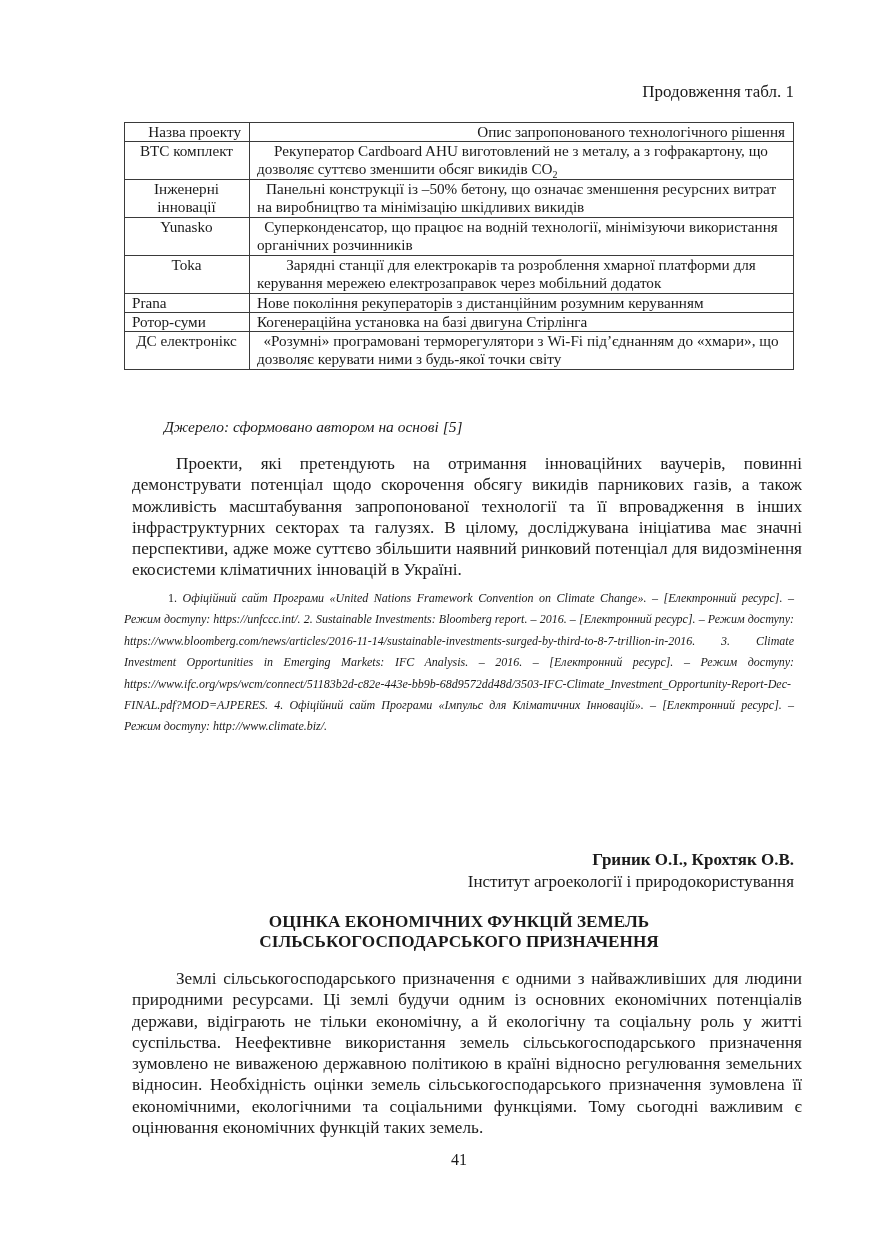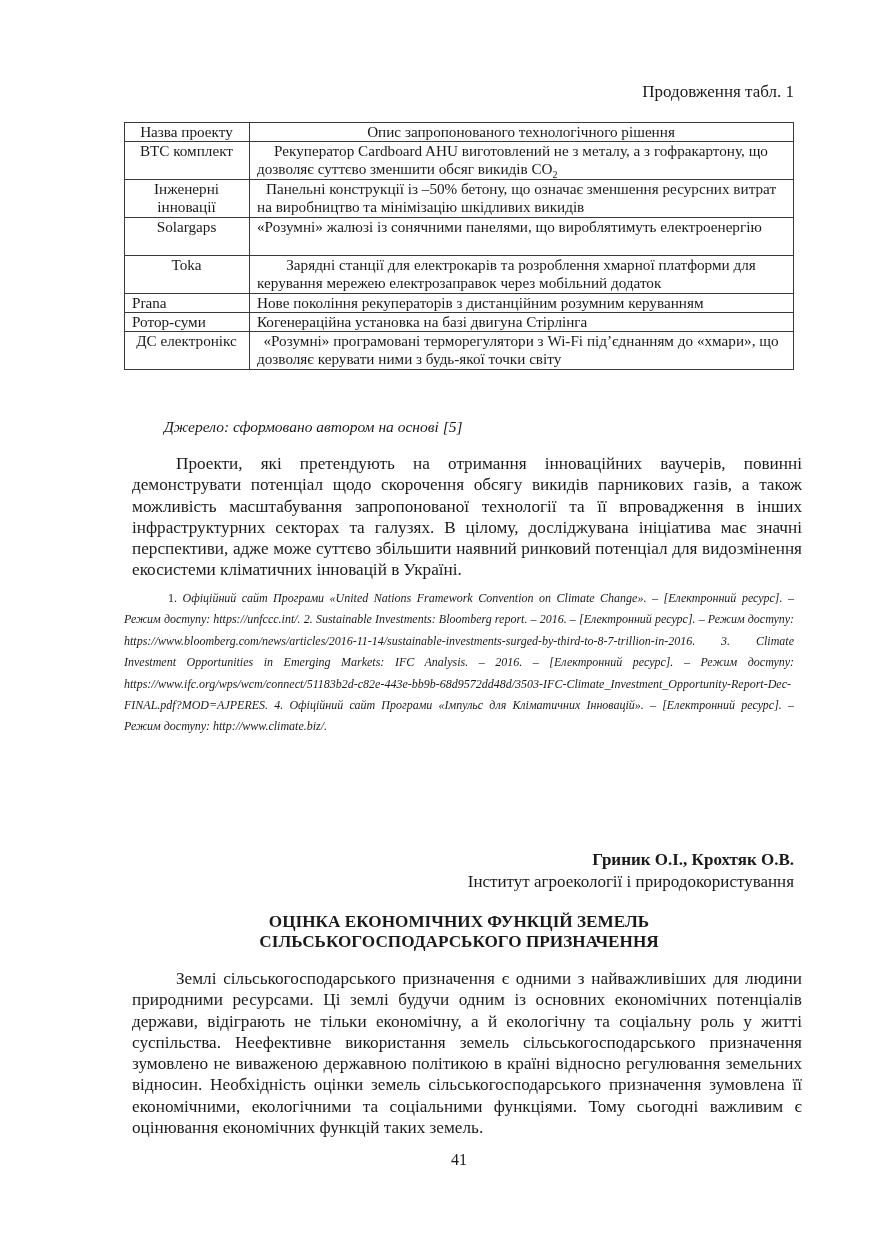--- a/index.html
+++ b/index.html
@@ -38,21 +38,21 @@
       font-size: 15.2px;
       line-height: 18px;
     }
     table.t1 td, table.t1 th {
       border: 1px solid #3a3a3a;
       padding: 0 8px 0 7px;
       vertical-align: top;
       font-weight: normal;
     }
     table.t1 th {
-      text-align: center;
+      text-align: right;
       height: 18px;
     }
     table.t1 td.name {
       width: 109px;
       text-align: left;
     }
     table.t1 td.desc {
       text-align: justify;
       text-align-last: left;
     }
@@ -147,22 +147,22 @@
     </tr>
     <tr class="two">
       <td class="name">ВТС комплект</td>
       <td class="desc"><span>Рекуператор Cardboard AHU виготовлений не з металу, а з гофракартону, що дозволяє суттєво зменшити обсяг викидів CO</span><sub>2</sub></td>
     </tr>
     <tr class="two">
       <td class="name">Інженерні інновації</td>
       <td class="desc">Панельні конструкції із –50% бетону, що означає зменшення ресурсних витрат на виробництво та мінімізацію шкідливих викидів</td>
     </tr>
     <tr class="two">
-      <td class="name">Solargaps</td>
-      <td class="desc">«Розумні» жалюзі із сонячними панелями, що вироблятимуть електроенергію</td>
+      <td class="name">Yunasko</td>
+      <td class="desc">Суперконденсатор, що працює на водній технології, мінімізуючи використання органічних розчинників</td>
     </tr>
     <tr class="two">
       <td class="name">Toka</td>
       <td class="desc">Зарядні станції для електрокарів та розроблення хмарної платформи для керування мережею електрозаправок через мобільний додаток</td>
     </tr>
     <tr class="one">
       <td class="name">Prana</td>
       <td class="desc">Нове покоління рекуператорів з дистанційним розумним керуванням</td>
     </tr>
     <tr class="one">

